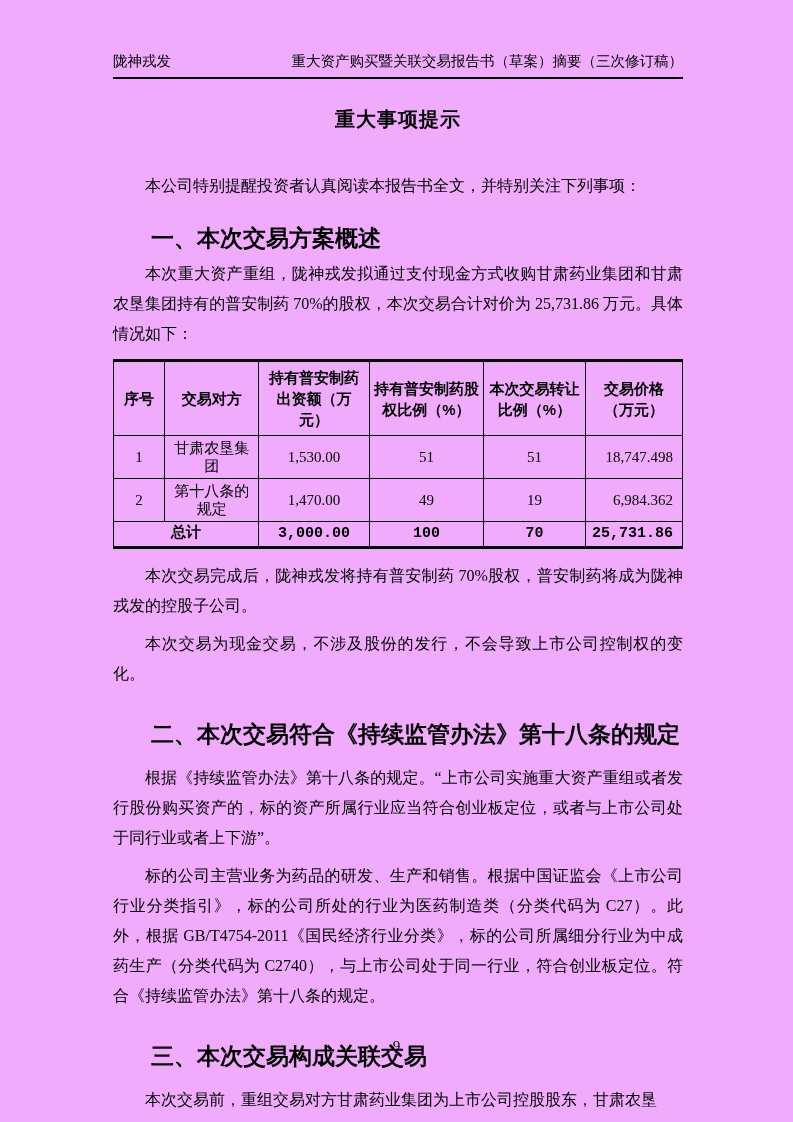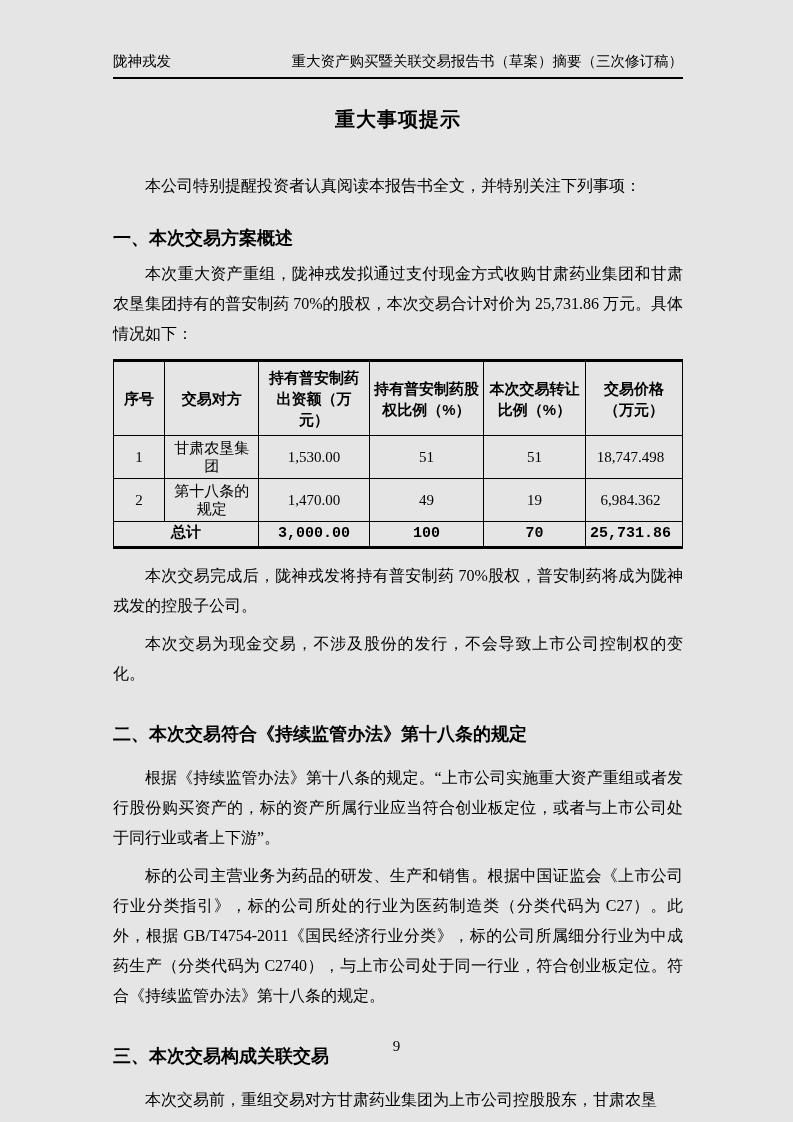--- a/index.html
+++ b/index.html
@@ -9,21 +9,21 @@
     font-family: "Liberation Serif", "DejaVu Serif", serif;
     color: #000;
     position: relative;
     overflow: hidden;
   }
   .page {
     position: absolute;
     top: 0; left: 0;
     width: 793px; height: 1122px;
     padding: 52px 110px 0 113px;
-    background: #e5e5e5;
+    background: #f0abfc;
   }
   
   .doc-header {
     display: flex;
     justify-content: space-between;
     align-items: flex-end;
     font-size: 14.5px;
     line-height: 18px;
     padding-bottom: 7px;
     border-bottom: 2px solid #000;
@@ -45,22 +45,23 @@
     line-height: 30px;
     text-indent: 2em;
     text-align: justify;
   }
   .para + .para { margin-top: 8px; }
   .section-heading {
     margin-top: 22px;
     margin-bottom: 4px;
     font-family: "Liberation Sans", "DejaVu Sans", sans-serif;
     font-weight: bold;
-    font-size: 18px;
+    font-size: 23px;
     line-height: 30px;
+    margin-left: 38px;
   }
   .section-heading.more-gap { margin-top: 30px; }
   
   table.deal-table {
     width: 100%;
     margin-top: 10px;
     border-collapse: collapse;
     border-top: 3px solid #000;
     border-bottom: 3px solid #000;
     table-layout: fixed;
@@ -78,21 +79,21 @@
     line-height: 21px;
     padding: 5px 3px;
   }
   table.deal-table td {
     font-size: 15px;
     line-height: 18px;
     padding: 3px 2px;
     height: 25px;
   }
   table.deal-table td.num-right {
-    text-align: center;
+    text-align: right;
     padding-right: 9px;
   }
   table.deal-table tr.total-row td {
     font-weight: bold;
     font-family: Liberation Mono, monospace;
   }
   
   .page-footer {
     position: absolute;
     left: 0; right: 0;

